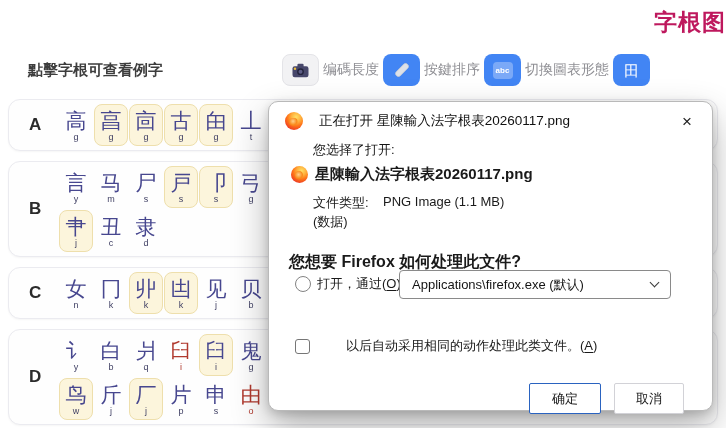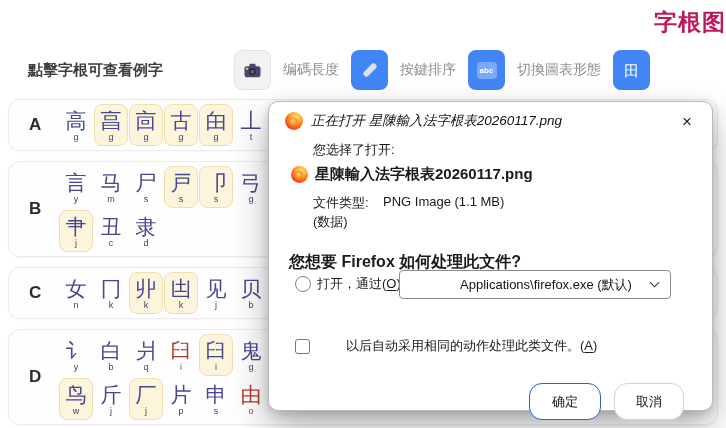--- a/index.html
+++ b/index.html
@@ -15,24 +15,24 @@
   .page-title {
     font-size: 23px; font-weight: 700; color:#be185d;
     margin: 7px 0 0 18px; letter-spacing: 1px; text-align: right;
   }
   .controls {
     display: flex; align-items: center;
     margin: 16px 76px 0 28px;
     height: 32px;
   }
   .subtitle { font-size: 15px; font-weight: 600; color: #3d3d3d; }
-  .toolbar { margin-left: auto; display: flex; align-items: center; gap: 12px; }
+  .toolbar { margin-left: auto; display: flex; align-items: center; gap: 4px; }
   .tb-label { font-size: 14px; color: #8f8f94; }
   .tb-btn {
-    width: 37px; height: 40px; border-radius: 8px; border: none;
+    width: 37px; height: 32px; border-radius: 8px; border: none;
     display: flex; align-items: center; justify-content: center;
     cursor: pointer; padding:0;
   }
   .tb-btn.gray { background: #f2f2f4; border: 1px solid #e4e4e8; }
   .tb-btn.blue { background: var(--accent, #4285f4); }
   .pen-icon {
     width: 16px; height: 6px; border-radius: 3px;
     background: #dde1e8; transform: rotate(-45deg); display:block;
     box-shadow: 0 0 0 0.5px #b9bfca inset;
   }
@@ -78,22 +78,22 @@
     width: 445px; height: 310px;
     background: #fff;
     border: 1px solid #b9b9b9;
     border-radius: 10px;
     box-shadow: 0 16px 36px rgba(0,0,0,.30), 0 3px 10px rgba(0,0,0,.16);
     font-size: 13px;
     z-index: 10;
   }
   .dlg-title {
     position: absolute; left: 16px; top: 10px; right: 44px;
-    display: flex; align-items: flex-end; gap: 8px;
-    font-size: 13.5px; color: #111; white-space: nowrap; overflow: hidden; font-style: italic;
+    display: flex; align-items: flex-end; gap: 16px;
+    font-size: 13.5px; color: #111; white-space: nowrap; overflow: hidden;
   }
   .ff-icon {
     width: 18px; height: 18px; border-radius: 50%; flex: none; position: relative;
     background: radial-gradient(circle at 62% 28%, #ffe066 0%, #ffb13d 28%, #ff7a1a 50%, #f2491f 72%, #d92d55 92%, #b5236b 100%);
   }
   .ff-icon::after {
     content:""; position:absolute; left:22%; top:32%; width:48%; height:48%;
     border-radius:50%;
     background: radial-gradient(circle at 45% 40%, #ffd089 0%, #f98a1b 55%, rgba(249,138,27,0) 75%);
   }
@@ -130,29 +130,29 @@
     width: 15px; height: 15px; border-radius: 3px; flex: none;
     border: 1px solid #767676; background: #fff; cursor: pointer; margin-right: 4px;
   }
   .mn { text-decoration: underline; text-underline-offset: 2px; }
   .dropdown {
     position: absolute; left: 130px; top: 168px;
     width: 272px; height: 29px;
     border: 1px solid #8a8a8a; border-radius: 4px; background: #fff;
     display: flex; align-items: center; padding: 0 12px; cursor: pointer;
   }
-  .dropdown .val { flex: 1; font-size: 13px; color: #141414; white-space: nowrap; overflow: hidden; margin-left: 48px; }
+  .dropdown .val { flex: 1; font-size: 13px; color: #141414; white-space: nowrap; overflow: hidden; }
   .chev {
     width: 7px; height: 7px; flex: none;
     border-right: 1.4px solid #3a3a3a; border-bottom: 1.4px solid #3a3a3a;
     transform: rotate(45deg); margin-top: -4px;
   }
   .dlg-btn {
-    position: absolute; top: 281px; height: 37px;
-    background: #fff; border-radius: 13px; font-size: 13px; color:#141414;
+    position: absolute; top: 281px; height: 31px;
+    background: #fff; border-radius: 2px; font-size: 13px; color:#141414;
     cursor: pointer; font-family: Liberation Serif, serif;
   }
   .dlg-btn.ok { left: 260px; width: 72px; border: 1.5px solid #2a63c0; }
   .dlg-btn.cancel { left: 345px; width: 70px; border: 1px solid #d2d2d7; }
 </style>
 </head>
 <body>
 
 <h1 class="page-title">字根图</h1>
 

